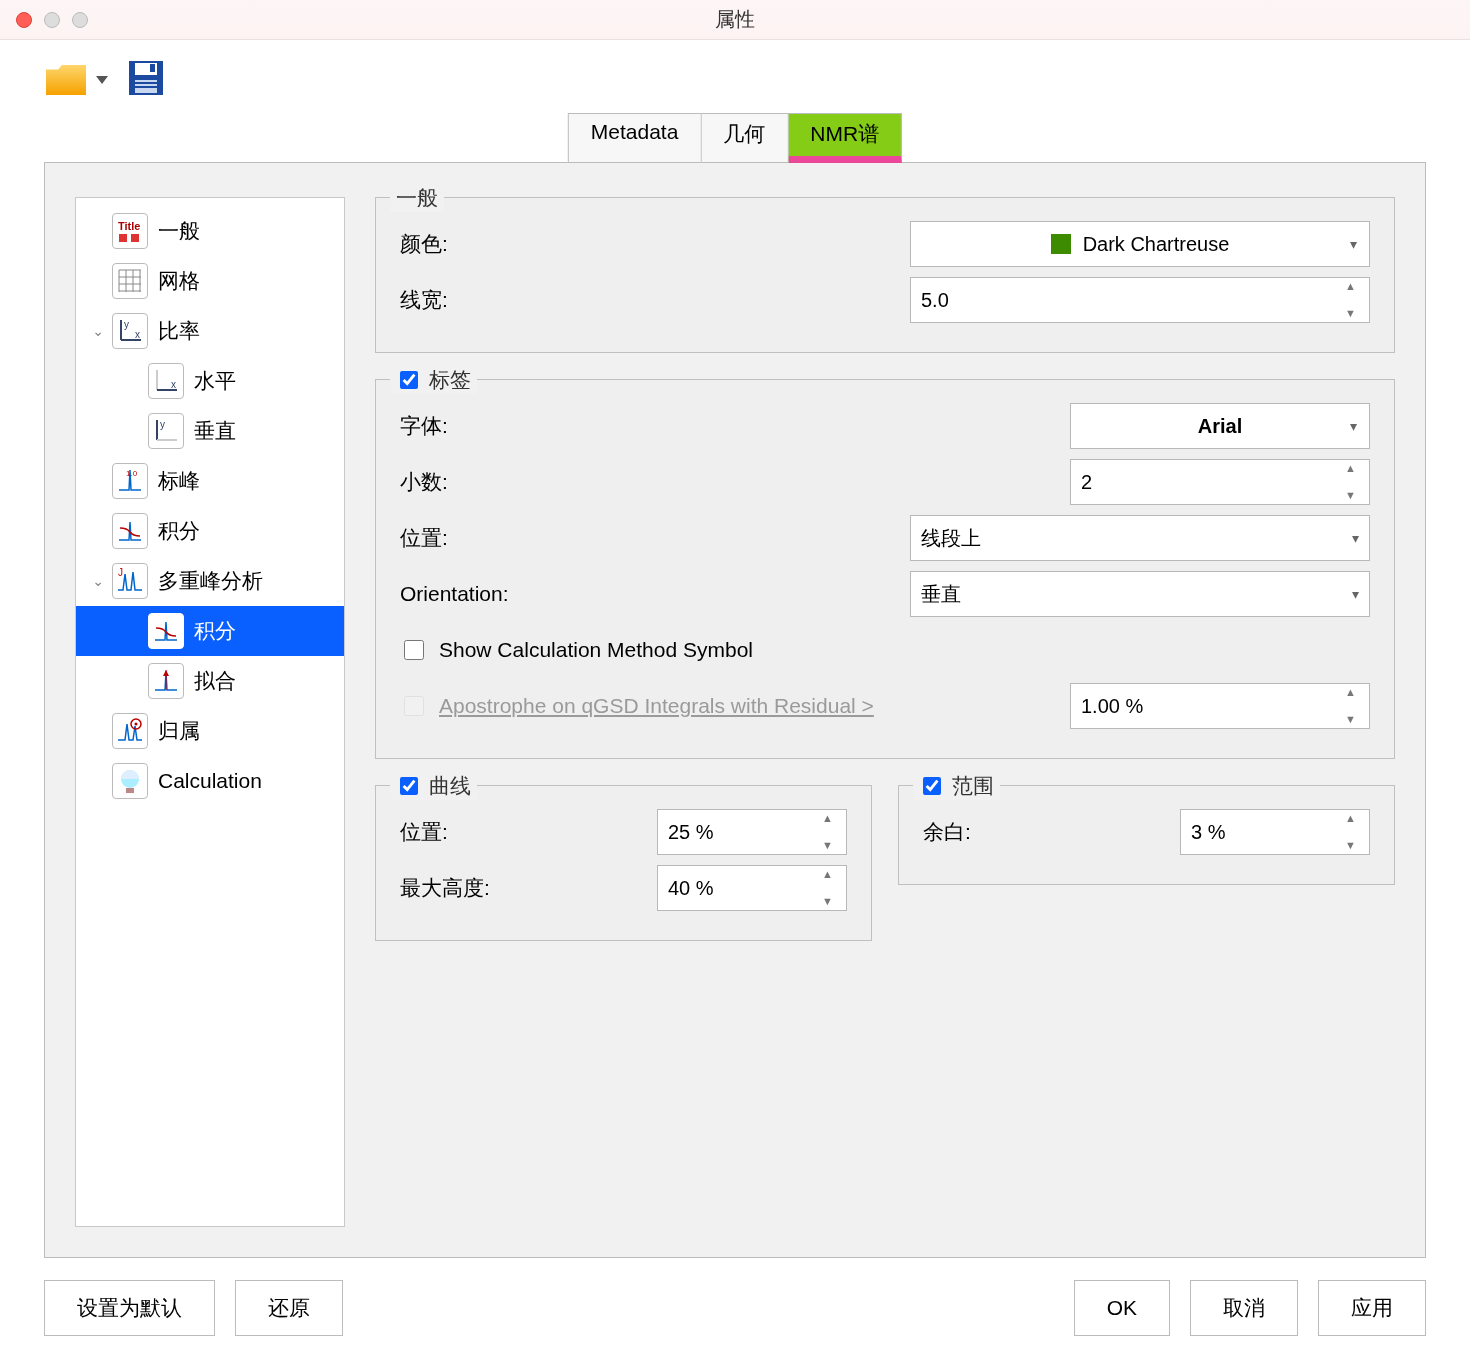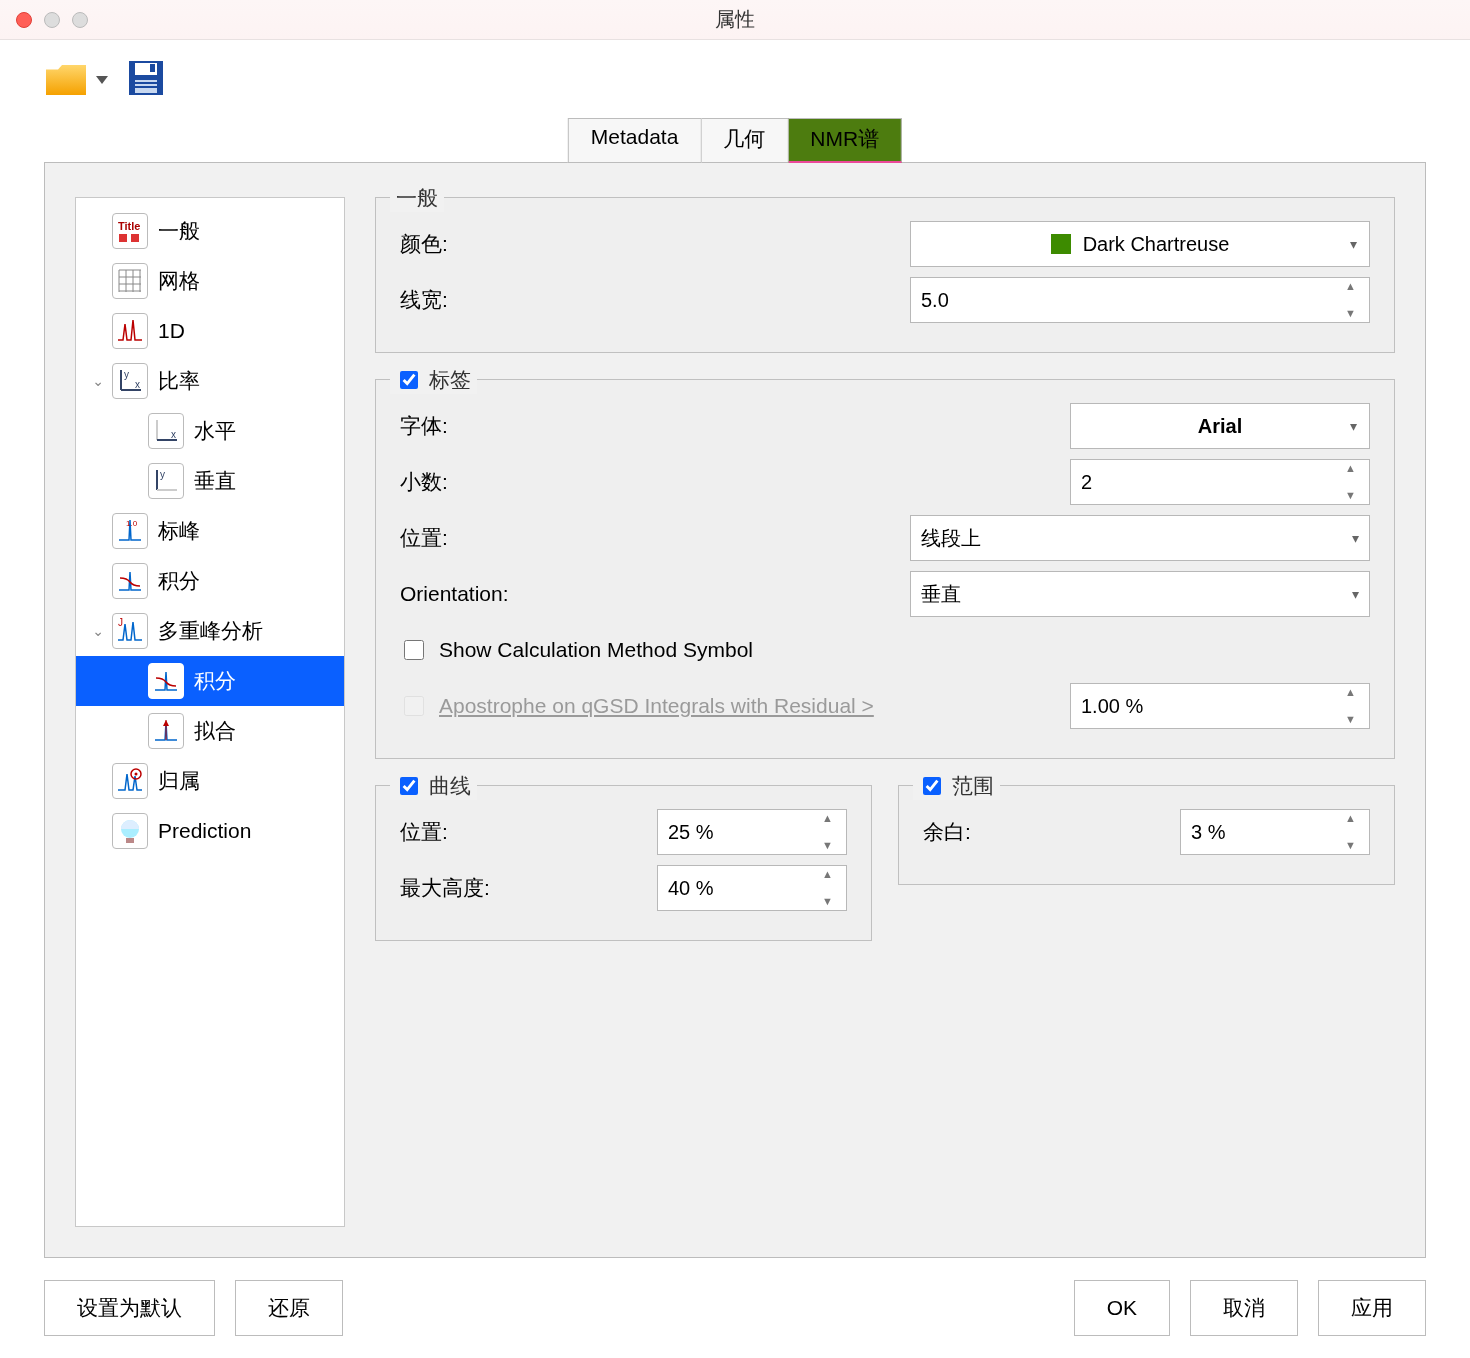--- a/index.html
+++ b/index.html
@@ -15,21 +15,21 @@
   
   .toolbar { height:80px; display:flex; align-items:center; gap:18px; padding-left:46px; }
   .icon-open { width:40px; height:30px; background:linear-gradient(#ffd66b,#f5a100); clip-path: polygon(0 15%, 30% 15%, 40% 0, 100% 0, 100% 100%, 0 100%); position:relative; }
   .drop-caret { width:0;height:0;border-left:6px solid transparent;border-right:6px solid transparent;border-top:8px solid #555; }
   
   .body { flex:1; display:flex; flex-direction:column; padding:0 44px; }
   .tabs-wrap { position:relative; height:42px; }
   .tabrow { position:absolute; left:50%; transform:translateX(-50%); bottom:-1px; display:flex; z-index:2; }
   .tab { padding:6px 22px 8px; font-size:21px; background:#f7f7f7; border:1px solid #bcbcbc; border-bottom:1px solid #bcbcbc; position:relative; cursor:pointer; }
   .tab + .tab { border-left:none; }
-  .tab.active { background:#4d7c0f; border-bottom:2px solid #ec4899; }
+  .tab.active { background:#84cc16; border-bottom:7px solid #ec4899; }
   .panel { border:1px solid #bcbcbc; background:#f1f1f1; flex:1; display:flex; padding:34px 30px 30px; gap:30px; position:relative; }
   
   .tree { width:270px; background:#fff; border:1px solid #c8c8c8; padding:8px 0; overflow:auto; align-self:stretch; min-height:910px; }
   .node { display:flex; align-items:center; height:50px; cursor:pointer; }
   .node .tw { width:28px; text-align:center; color:#888; font-size:14px; }
   .node .ic { width:36px; height:36px; border:1px solid #bbb; border-radius:4px; background:#fff; display:flex; align-items:center; justify-content:center; margin-right:10px; overflow:hidden; flex-shrink:0; }
   .node .lbl { font-size:21px; white-space:nowrap; }
   .node.selected { background:#0a60ff; color:#fff; }
   .node.selected .ic { border-color:#fff; } .indTop { padding-left:8px; } .ind2 { padding-left:44px; } .ind3 { padding-left:44px; }
   
@@ -128,29 +128,20 @@
                   <line x1="4" y1="4" x2="26" y2="4"></line>
                   <line x1="4" y1="11" x2="26" y2="11"></line>
                   <line x1="4" y1="18" x2="26" y2="18"></line>
                   <line x1="4" y1="25" x2="26" y2="25"></line>
                 </g>
               </svg>
             </span>
           <span class="lbl">网格</span>
         </div>
         <div class="node indTop">
-          <span class="tw"></span>
-          <span class="ic">
-              <svg width="30" height="30">
-                <polyline points="3,24 8,24 10,8 12,24 16,24 18,4 20,24 27,24" fill="none" stroke="#b00" stroke-width="1.5"></polyline>
-              </svg>
-            </span>
-          <span class="lbl">1D</span>
-        </div>
-        <div class="node indTop">
           <span class="tw">⌄</span>
           <span class="ic">
               <svg width="30" height="30">
                 <line x1="6" y1="4" x2="6" y2="24" stroke="#346" stroke-width="2"></line>
                 <line x1="6" y1="24" x2="26" y2="24" stroke="#346" stroke-width="2"></line>
                 <text x="9" y="12" font-size="10" fill="#346">y</text>
                 <text x="20" y="22" font-size="10" fill="#346">x</text>
               </svg>
             </span>
           <span class="lbl">比率</span>
@@ -241,21 +232,21 @@
         </div>
         <div class="node indTop">
           <span class="tw"></span>
           <span class="ic">
               <svg width="30" height="30">
                 <circle cx="15" cy="13" r="9" fill="#aef"></circle>
                 <path d="M6 13 A9 9 0 0 1 24 13" fill="#def"></path>
                 <rect x="11" y="22" width="8" height="5" fill="#b88"></rect>
               </svg>
             </span>
-          <span class="lbl">Prediction</span>
+          <span class="lbl">Calculation</span>
         </div>
       </div>
 
       <div class="content">
 
         <fieldset class="group">
           <div class="group-legend">
               <span class="grp-title">一般</span>
             </div>
           <div class="row">

